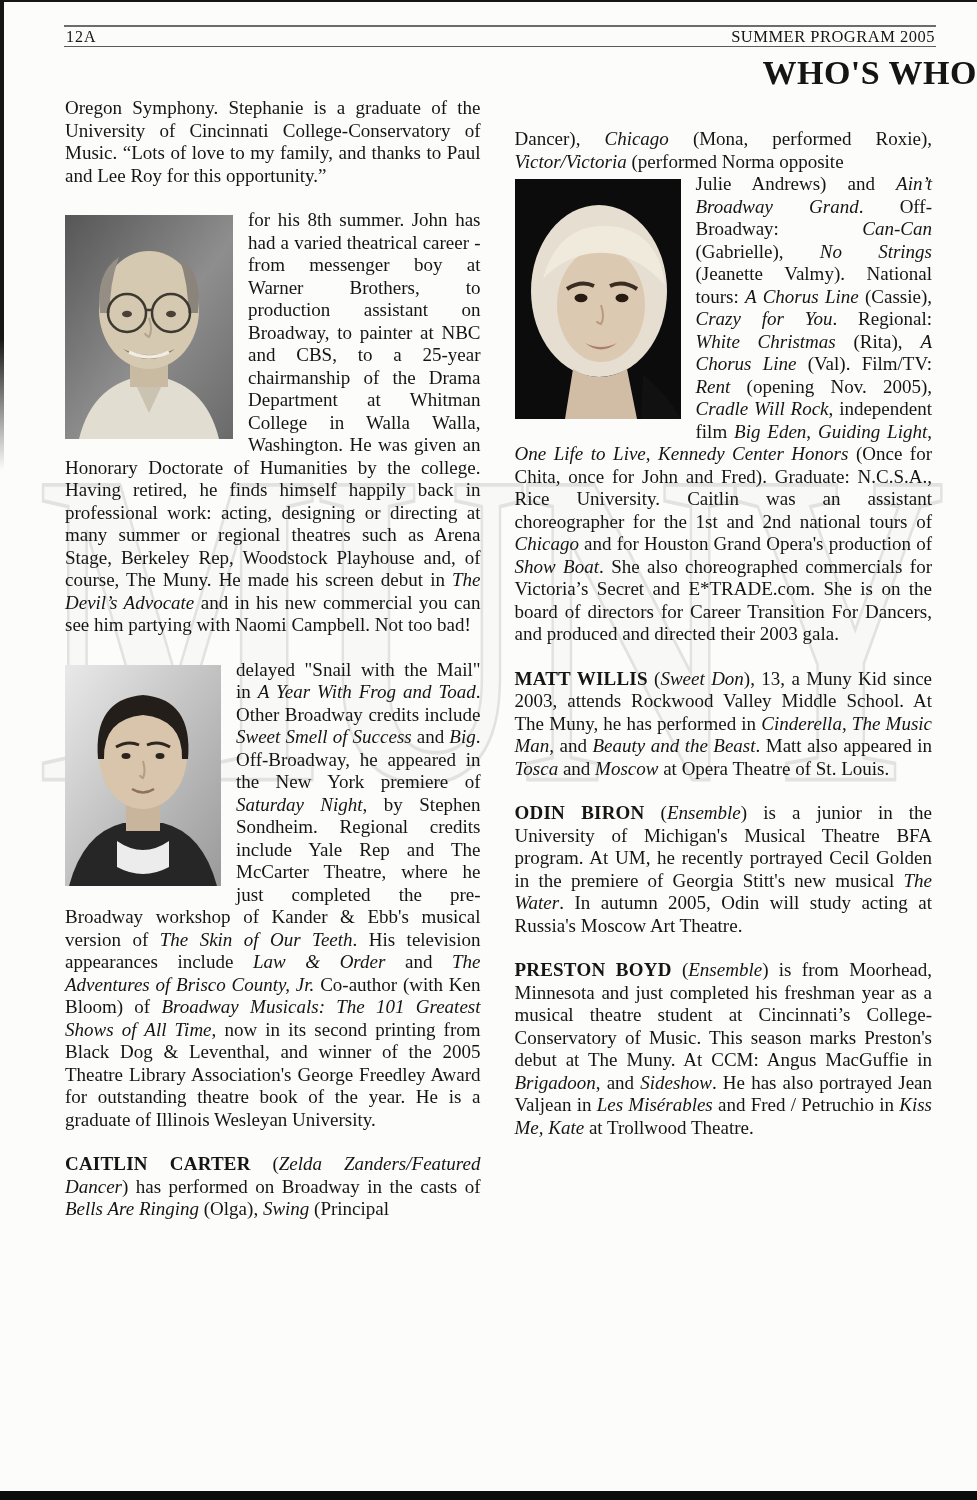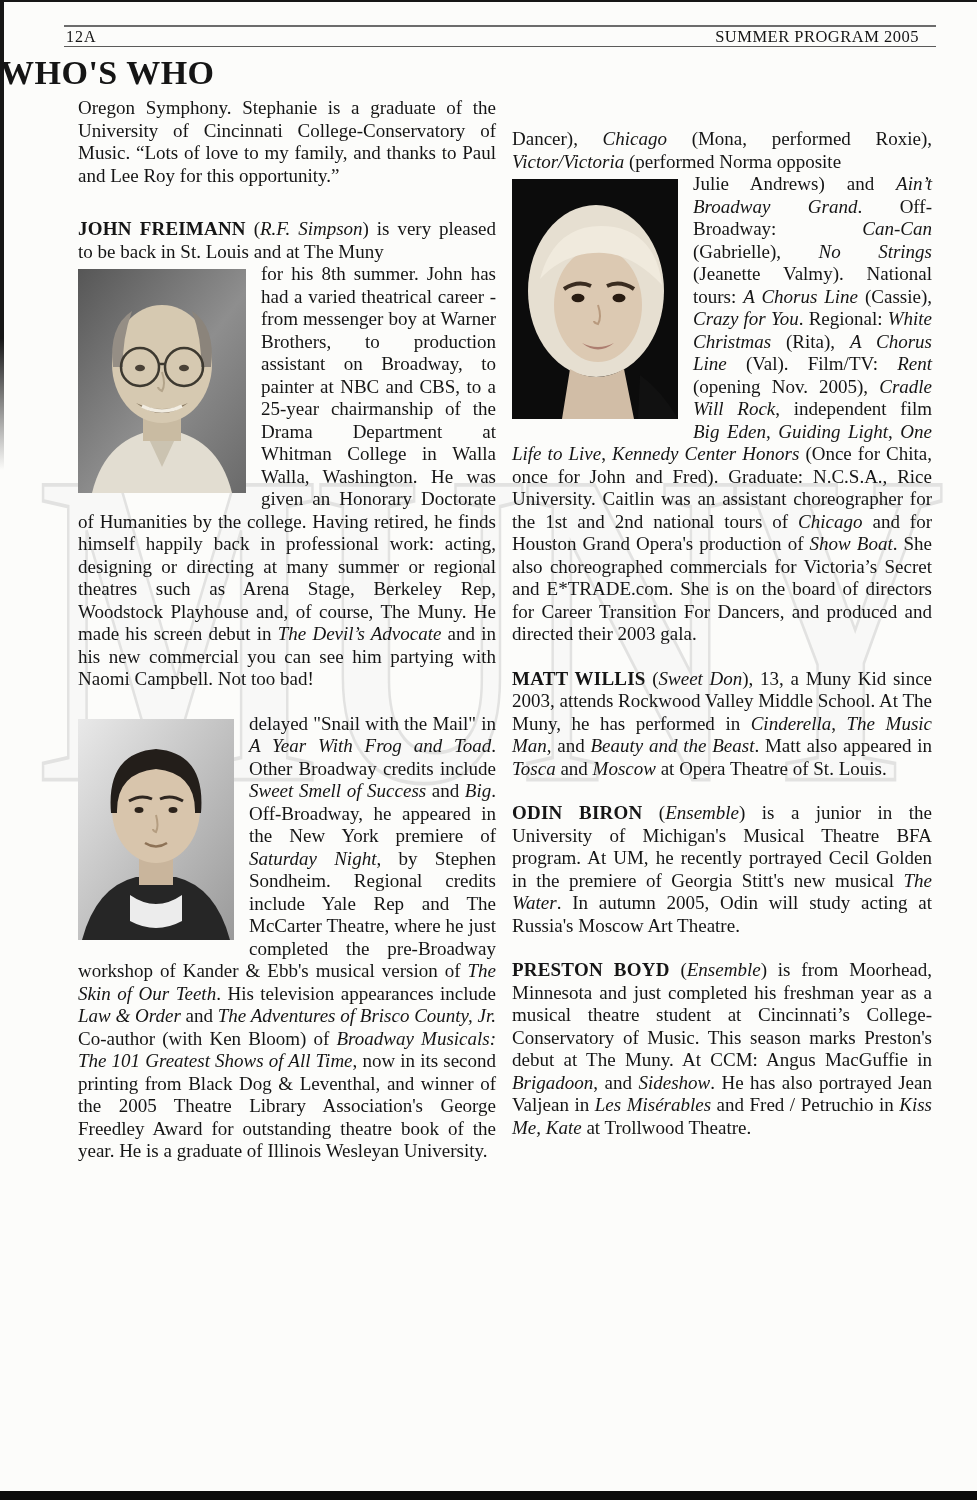--- a/index.html
+++ b/index.html
@@ -11,30 +11,30 @@
   
   .edge-top{position:absolute;top:0;left:0;width:100%;height:2px;background:#161616;}
   .edge-left{position:absolute;top:0;left:0;width:4px;height:470px;
     background:linear-gradient(to bottom,#161616 72%,rgba(22,22,22,0));}
   .edge-bottom{position:absolute;bottom:0;left:0;width:100%;height:9px;background:#0c0c0c;}
   
   .rule{position:absolute;left:64px;width:872px;border-top:2px solid rgba(60,60,60,.75);}
   .rule.r1{top:25px;}
   .rule.r2{top:46px;border-top-width:1px;border-top-color:rgba(50,50,50,.8);}
   .folio{position:absolute;left:66px;top:28px;font-size:16px;letter-spacing:1px;}
-  .header-right{position:absolute;right:58px;top:27px;font-size:16.5px;letter-spacing:.5px;margin-left:8px;}
-  .page-title{position:absolute;top:54px;left:0;width:100%;text-align:left;
+  .header-right{position:absolute;right:42px;top:27px;font-size:16.5px;letter-spacing:.5px;margin-left:8px;}
+  .page-title{position:absolute;top:54px;left:0;width:100%;text-align:right;
     font-weight:700;font-size:34px;letter-spacing:.5px;}
   
   .watermark{position:absolute;top:478px;left:0;width:100%;text-align:center;z-index:0;
     font-size:300px;font-weight:700;letter-spacing:-8px;line-height:1;
     color:rgba(205,205,205,.16);-webkit-text-stroke:2.5px #c9c9c9;
     transform:scaleY(1.5);transform-origin:50% 50%;opacity:.5;pointer-events:none;}
   
-  .columns{position:absolute;top:97px;left:78px;width:867px;display:flex;gap:16px;z-index:1;}
+  .columns{position:absolute;top:97px;left:65px;width:867px;display:flex;gap:34px;z-index:1;}
   .col{width:418px;}
   .col.right{width:420px;}
   .col p{margin:0 0 22px;text-align:justify;font-size:19px;line-height:22.5px;}
   .col p.lead{margin-bottom:0;margin-top:31px;}
   .bio-name{font-weight:700;letter-spacing:.2px;}
   .photo{float:left;margin:6px 15px 4px 0;}
   .photo svg{display:block;background:#999;}
   .ph-freimann svg{width:168px;height:224px;}
   .ph-vlastnik svg{width:156px;height:221px;}
   .ph-carter  svg{width:166px;height:240px;}
@@ -52,21 +52,20 @@
   <span class="header-right">SUMMER PROGRAM 2005</span>
   <div class="rule r2"></div>
 
   <div class="page-title">WHO'S WHO</div>
 
   <div class="watermark" style="-webkit-text-stroke: 2.5px rgb(201, 201, 201);">MUNY</div>
 
   <div class="columns">
     <div class="col left" id="col-left">
         <p>Oregon Symphony. Stephanie is a graduate of the University of Cincinnati College-Conservatory of Music. “Lots of love to my family, and thanks to Paul and Lee Roy for this opportunity.”</p>
-        <p class="lead"><span class="bio-name">JOHN FREIMANN</span> (<i>R.F. Simpson</i>) is very pleased to be back in St. Louis and at The Muny</p>
         <p><span class="photo ph-freimann">
             <svg viewBox="0 0 168 224" xmlns="http://www.w3.org/2000/svg">
 <defs>
                 <linearGradient id="fbg" x1="0" y1="0" x2="1" y2="1">
 <stop offset="0" stop-color="#565656"></stop>
                   <stop offset=".55" stop-color="#8e8e8e"></stop>
                   <stop offset="1" stop-color="#6a6a6a"></stop>
                 </linearGradient>
               </defs>
 <rect width="168" height="224" fill="url(#fbg)"></rect>
@@ -101,20 +100,21 @@
 <ellipse cx="78" cy="90" rx="44" ry="54" fill="#d8c5ac"></ellipse>
 <path d="M33 94 Q28 34 78 30 Q128 34 123 94 L117 94 Q118 54 78 50 Q38 54 39 94 Z" fill="#231e1a"></path>
 <path d="M51 82 q12 -7 23 -2" stroke="#2e2620" stroke-width="3" fill="none"></path>
 <path d="M105 82 q-12 -7 -23 -2" stroke="#2e2620" stroke-width="3" fill="none"></path>
 <ellipse cx="61" cy="91" rx="4.5" ry="3" fill="#2c231b"></ellipse>
 <ellipse cx="95" cy="91" rx="4.5" ry="3" fill="#2c231b"></ellipse>
 <path d="M78 96 q3 11 0 17 q-3 -1 -3 -3" fill="none" stroke="#b49d80" stroke-width="2"></path>
 <path d="M67 124 Q78 131 89 124" stroke="#8d7256" stroke-width="2.5" fill="none"></path>
 </svg>
           </span>delayed "Snail with the Mail" in <i>A Year With Frog and Toad</i>. Other Broadway credits include <i>Sweet Smell of Success</i> and <i>Big</i>. Off-Broadway, he appeared in the New York premiere of <i>Saturday Night</i>, by Stephen Sondheim. Regional credits include Yale Rep and The McCarter Theatre, where he just completed the pre-Broadway workshop of Kander &amp; Ebb's musical version of <i>The Skin of Our Teeth</i>. His television appearances include <i>Law &amp; Order</i> and <i>The Adventures of Brisco County, Jr.</i> Co-author (with Ken Bloom) of <i>Broadway Musicals: The 101 Greatest Shows of All Time</i>, now in its second printing from Black Dog &amp; Leventhal, and winner of the 2005 Theatre Library Association's George Freedley Award for outstanding theatre book of the year. He is a graduate of Illinois Wesleyan University.</p>
+        <p><span class="bio-name">CAITLIN CARTER</span> (<i>Zelda Zanders/Featured Dancer</i>) has performed on Broadway in the casts of <i>Bells Are Ringing</i> (Olga), <i>Swing</i> (Principal</p>
       </div>
     <div class="col right" id="col-right">
         <p class="lead">Dancer), <i>Chicago</i> (Mona, performed Roxie), <i>Victor/Victoria</i> (performed Norma opposite</p>
         <p><span class="photo ph-carter">
             <svg viewBox="0 0 166 240" xmlns="http://www.w3.org/2000/svg">
 <rect width="166" height="240" fill="#0c0c0c"></rect>
 <ellipse cx="84" cy="112" rx="68" ry="86" fill="#e6dfd1"></ellipse>
 <path d="M58 190 Q84 206 112 190 L122 240 L50 240 Z" fill="#d1bda6"></path>
 <ellipse cx="86" cy="126" rx="44" ry="57" fill="#dcc9b2"></ellipse>
 <path d="M28 100 Q44 40 102 48 Q144 56 150 106 Q122 76 92 74 Q54 72 28 100 Z" fill="#f0eadd"></path>

